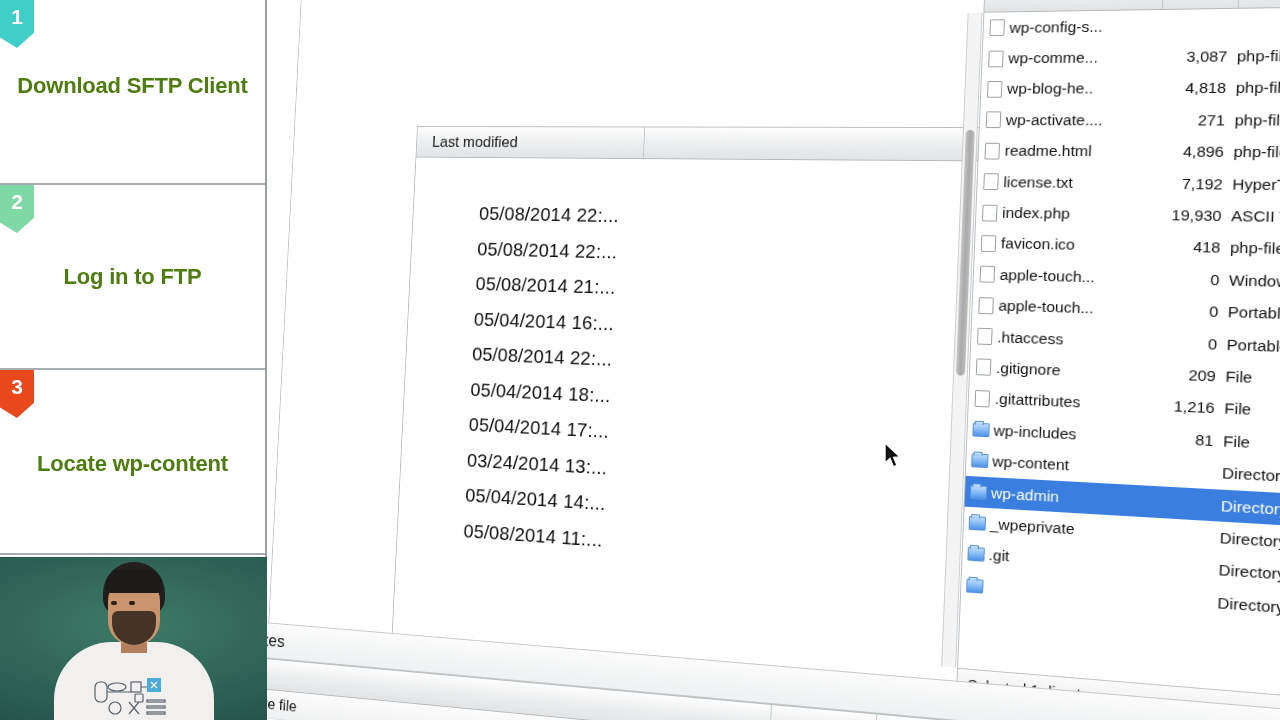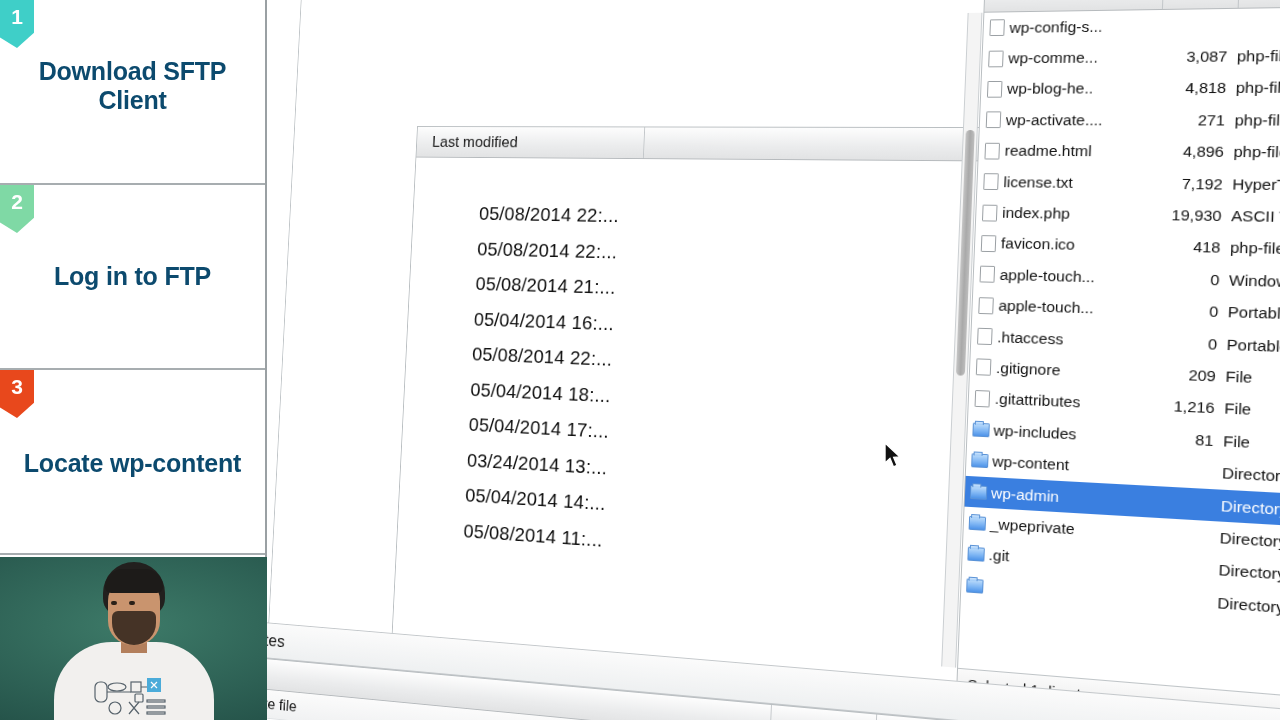--- a/index.html
+++ b/index.html
@@ -22,21 +22,21 @@
     display:flex; align-items:center; justify-content:center;
   }
   .step-badge {
     position:absolute; left:0; top:0; width:34px; height:48px;
     display:flex; align-items:flex-start; justify-content:center;
     color:#ffffff; font-size:21px; font-weight:bold; line-height:1;
     padding-top:6px;
     clip-path: polygon(0 0, 100% 0, 100% 68%, 50% 100%, 0 78%);
   }
   .step-title {
-    font-size:25px; font-weight:bold; color:#0c4a6e;
+    font-size:22px; font-weight:bold; color:#4d7c0f;
     letter-spacing:-0.2px; text-align:center; padding:0 12px;
     margin-top:-8px;
   }
   #card-1 .step-title { margin-top:-12px; }
   #card-2 .step-title { margin-top:0px;text-align:right; }
   #card-3 .step-title { margin-top:4px;text-align:right; }
 
   
   #presenter {
     position:absolute; left:0; top:557px; width:267px; height:163px;

